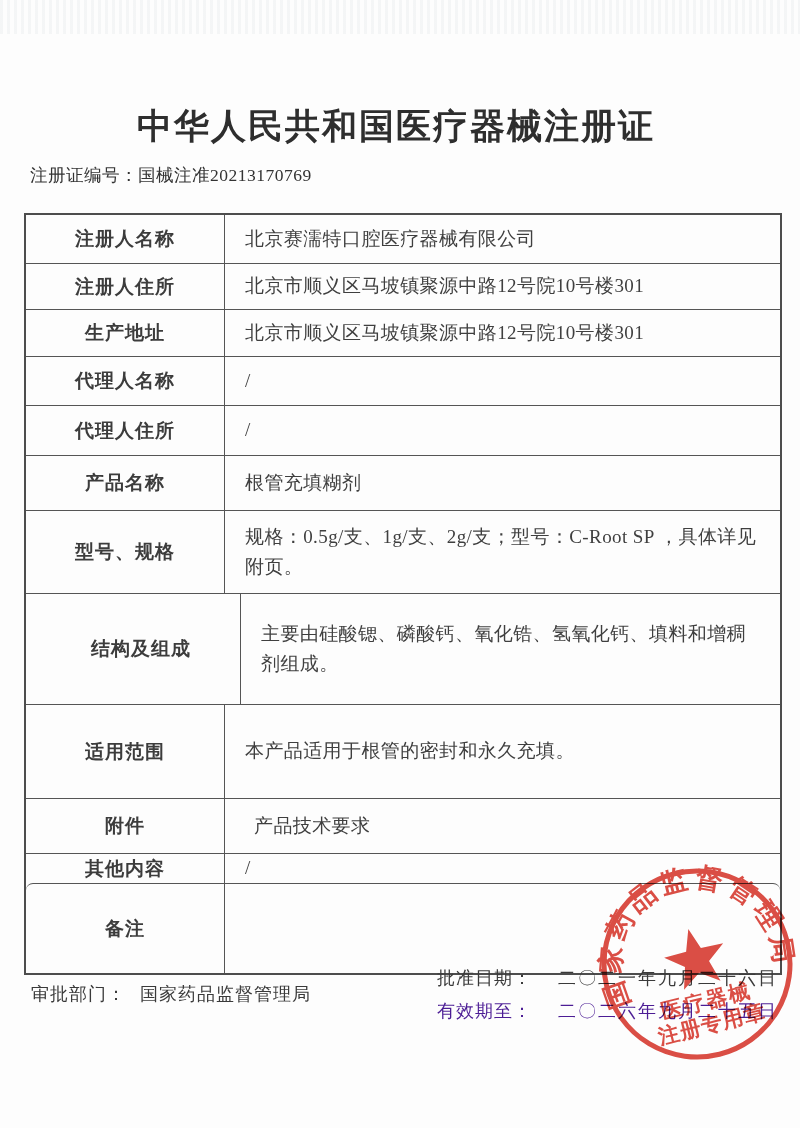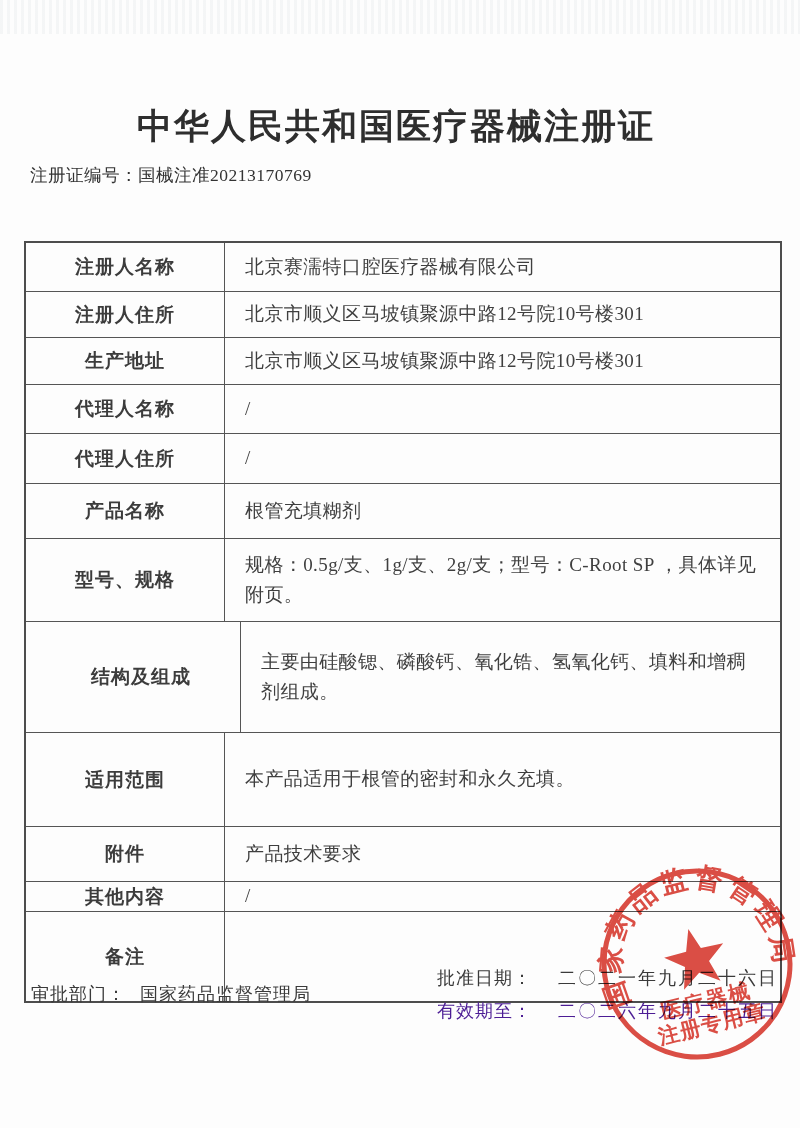--- a/index.html
+++ b/index.html
@@ -21,21 +21,20 @@
     letter-spacing:2px;
   }
   .reg-line{
     position:absolute;left:30px;top:163px;font-size:17.5px;color:#333;
     letter-spacing:.5px;
   }
   .cert-table{
     position:absolute;left:24px;top:213px;width:754px;
     border:2px solid #4d4d4d;border-top-width:2px;
     background:transparent;
-    margin-top:28px;
   }
   .row{display:flex;border-top:1.5px solid #555;}
   .row:first-child{border-top:none;}
   .cell-label{
     width:198px;flex:0 0 198px;border-right:1.5px solid #555;
     display:flex;align-items:center;justify-content:center;
     font-size:19px;font-weight:700;color:#3c3c3c;letter-spacing:1px;
     text-align:center;
   }
   .cell-value{
@@ -46,23 +45,23 @@
   
   .row:nth-child(1){height:48px;}
   .row:nth-child(2){height:45px;}
   .row:nth-child(3){height:46px;}
   .row:nth-child(4){height:48px;}
   .row:nth-child(5){height:49px;}
   .row:nth-child(6){height:54px;}
   .row:nth-child(7){height:82px;}
   .row:nth-child(8){height:110px;padding-left:16px;}
   .row:nth-child(9){height:93px;}
-  .row:nth-child(10){height:54px;}
+  .row:nth-child(10){height:54px;gap:9px;}
   .row:nth-child(11){height:29px;}
-  .row:nth-child(12){height:89px;}
+  .row:nth-child(12){height:89px;border-radius:7px;}
 
   .footer-left{
     position:absolute;left:31px;top:982px;font-size:18px;color:#3a3a3a;
     letter-spacing:1px;
   }
   .footer-left .val{margin-left:14px;}
   .footer-date1{position:absolute;left:437px;top:966px;font-size:18px;color:#3a3a3a;letter-spacing:1px;}
   .footer-date2{position:absolute;left:437px;top:999px;font-size:18px;color:#4c1d95;letter-spacing:1px;}
   .footer-date1 .val,.footer-date2 .val{margin-left:26px;letter-spacing:2px;}
 

